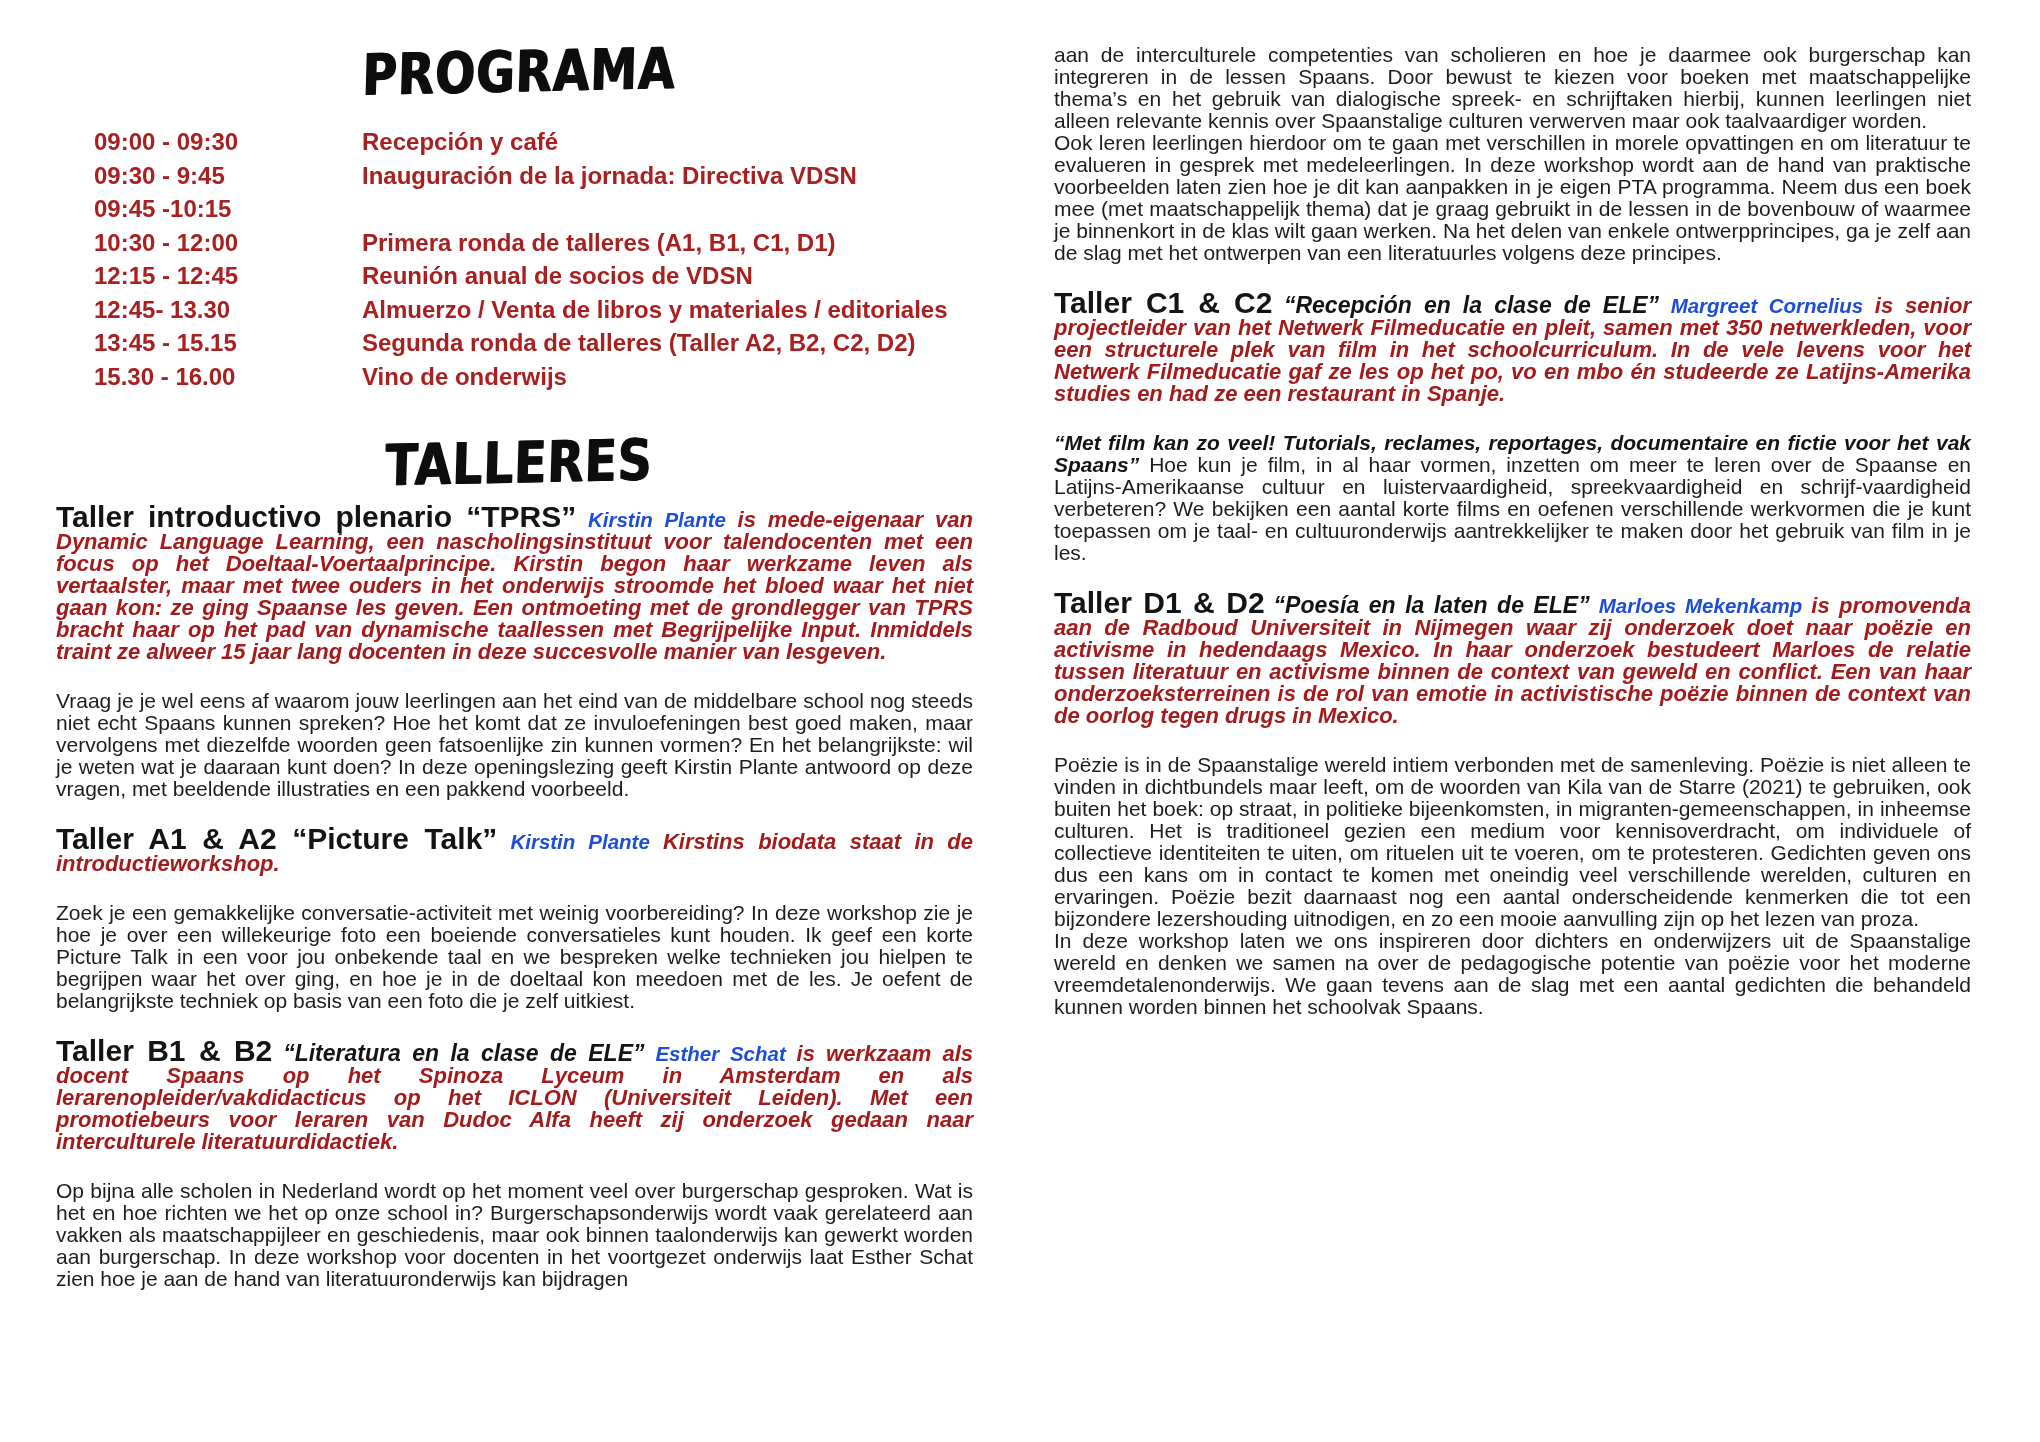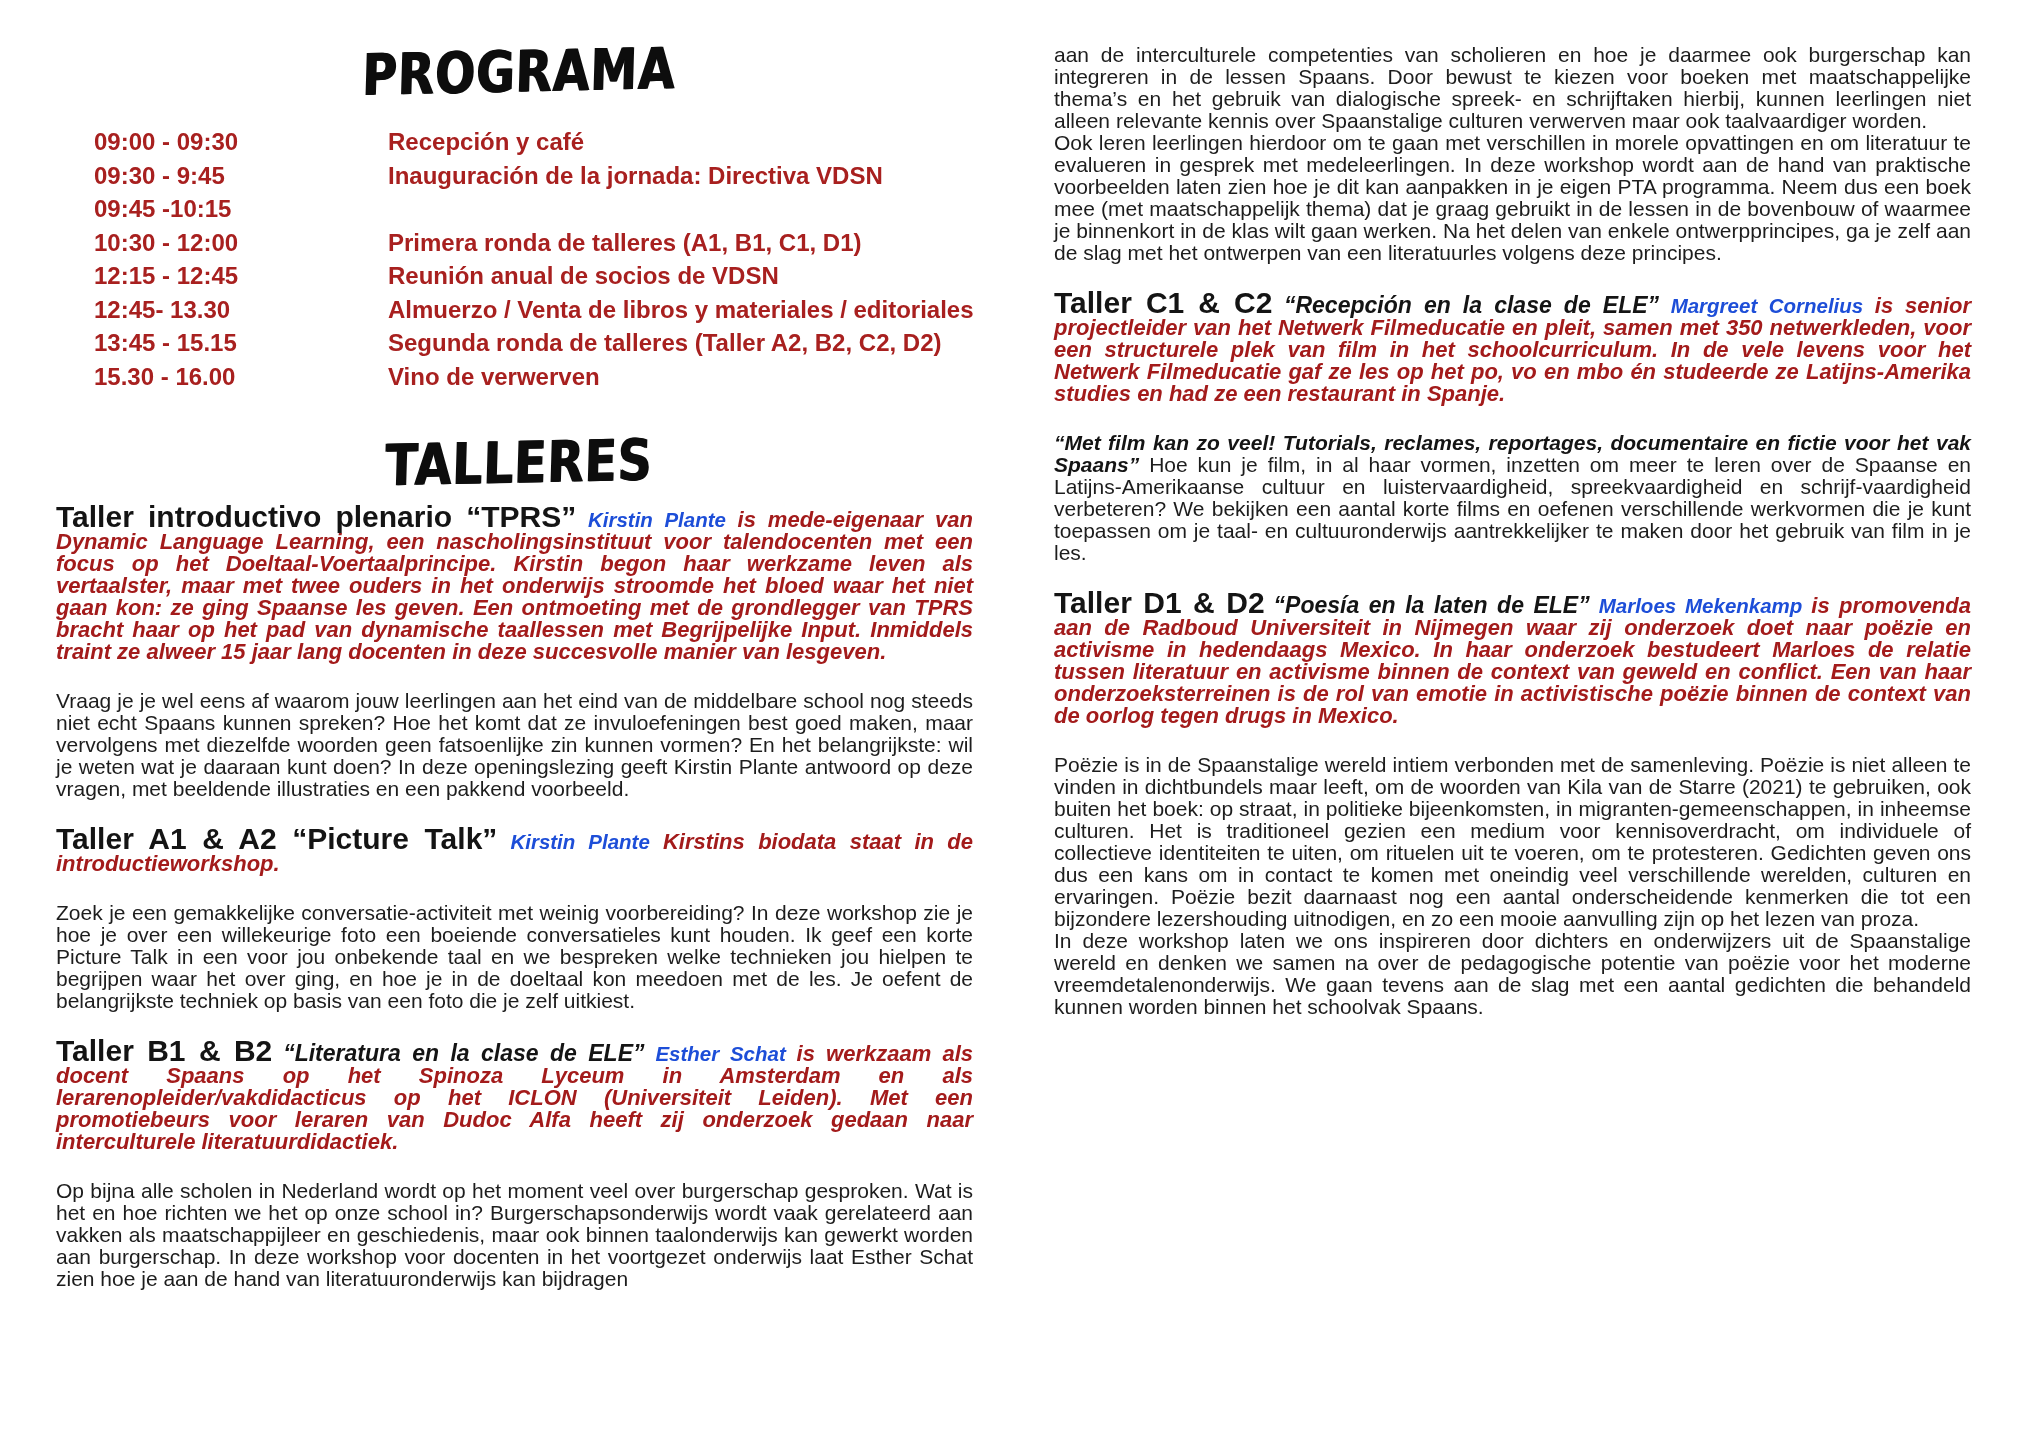--- a/index.html
+++ b/index.html
@@ -42,21 +42,20 @@
   .brush-title.second { margin-top: 42px; margin-bottom: 16px; }
 
   
   .schedule { margin: 26px 0 0 38px; }
   .schedule-row {
     display: flex;
     line-height: 33.5px;
     font-size: 24px;
     font-weight: bold;
     color: #a8201f;
-    gap: 26px;
   }
   .schedule-time { width: 244px; flex: 0 0 auto; }
   .schedule-event { flex: 1 1 auto; padding-left: 24px; }
 
   
   .para, .sec-head {
     font-size: 21px;
     line-height: 22px;
     text-align: justify;
     margin: 0 7px 28px 0;
@@ -130,21 +129,21 @@
       <div class="schedule-row">
         <span class="schedule-time">12:45- 13.30</span>
         <span class="schedule-event">Almuerzo / Venta de libros y materiales / editoriales</span>
       </div>
       <div class="schedule-row">
         <span class="schedule-time">13:45 - 15.15</span>
         <span class="schedule-event">Segunda ronda de talleres (Taller A2, B2, C2, D2)</span>
       </div>
       <div class="schedule-row">
         <span class="schedule-time">15.30 - 16.00</span>
-        <span class="schedule-event">Vino de verwerven</span>
+        <span class="schedule-event">Vino de onderwijs</span>
       </div>
     </div>
 
     <div class="brush-title second">
       <span>TALLERES</span>
     </div>
 
     <p class="sec-head">
       <span class="h-black">Taller introductivo plenario “TPRS”</span>
       <a class="speaker-link">Kirstin Plante</a>

